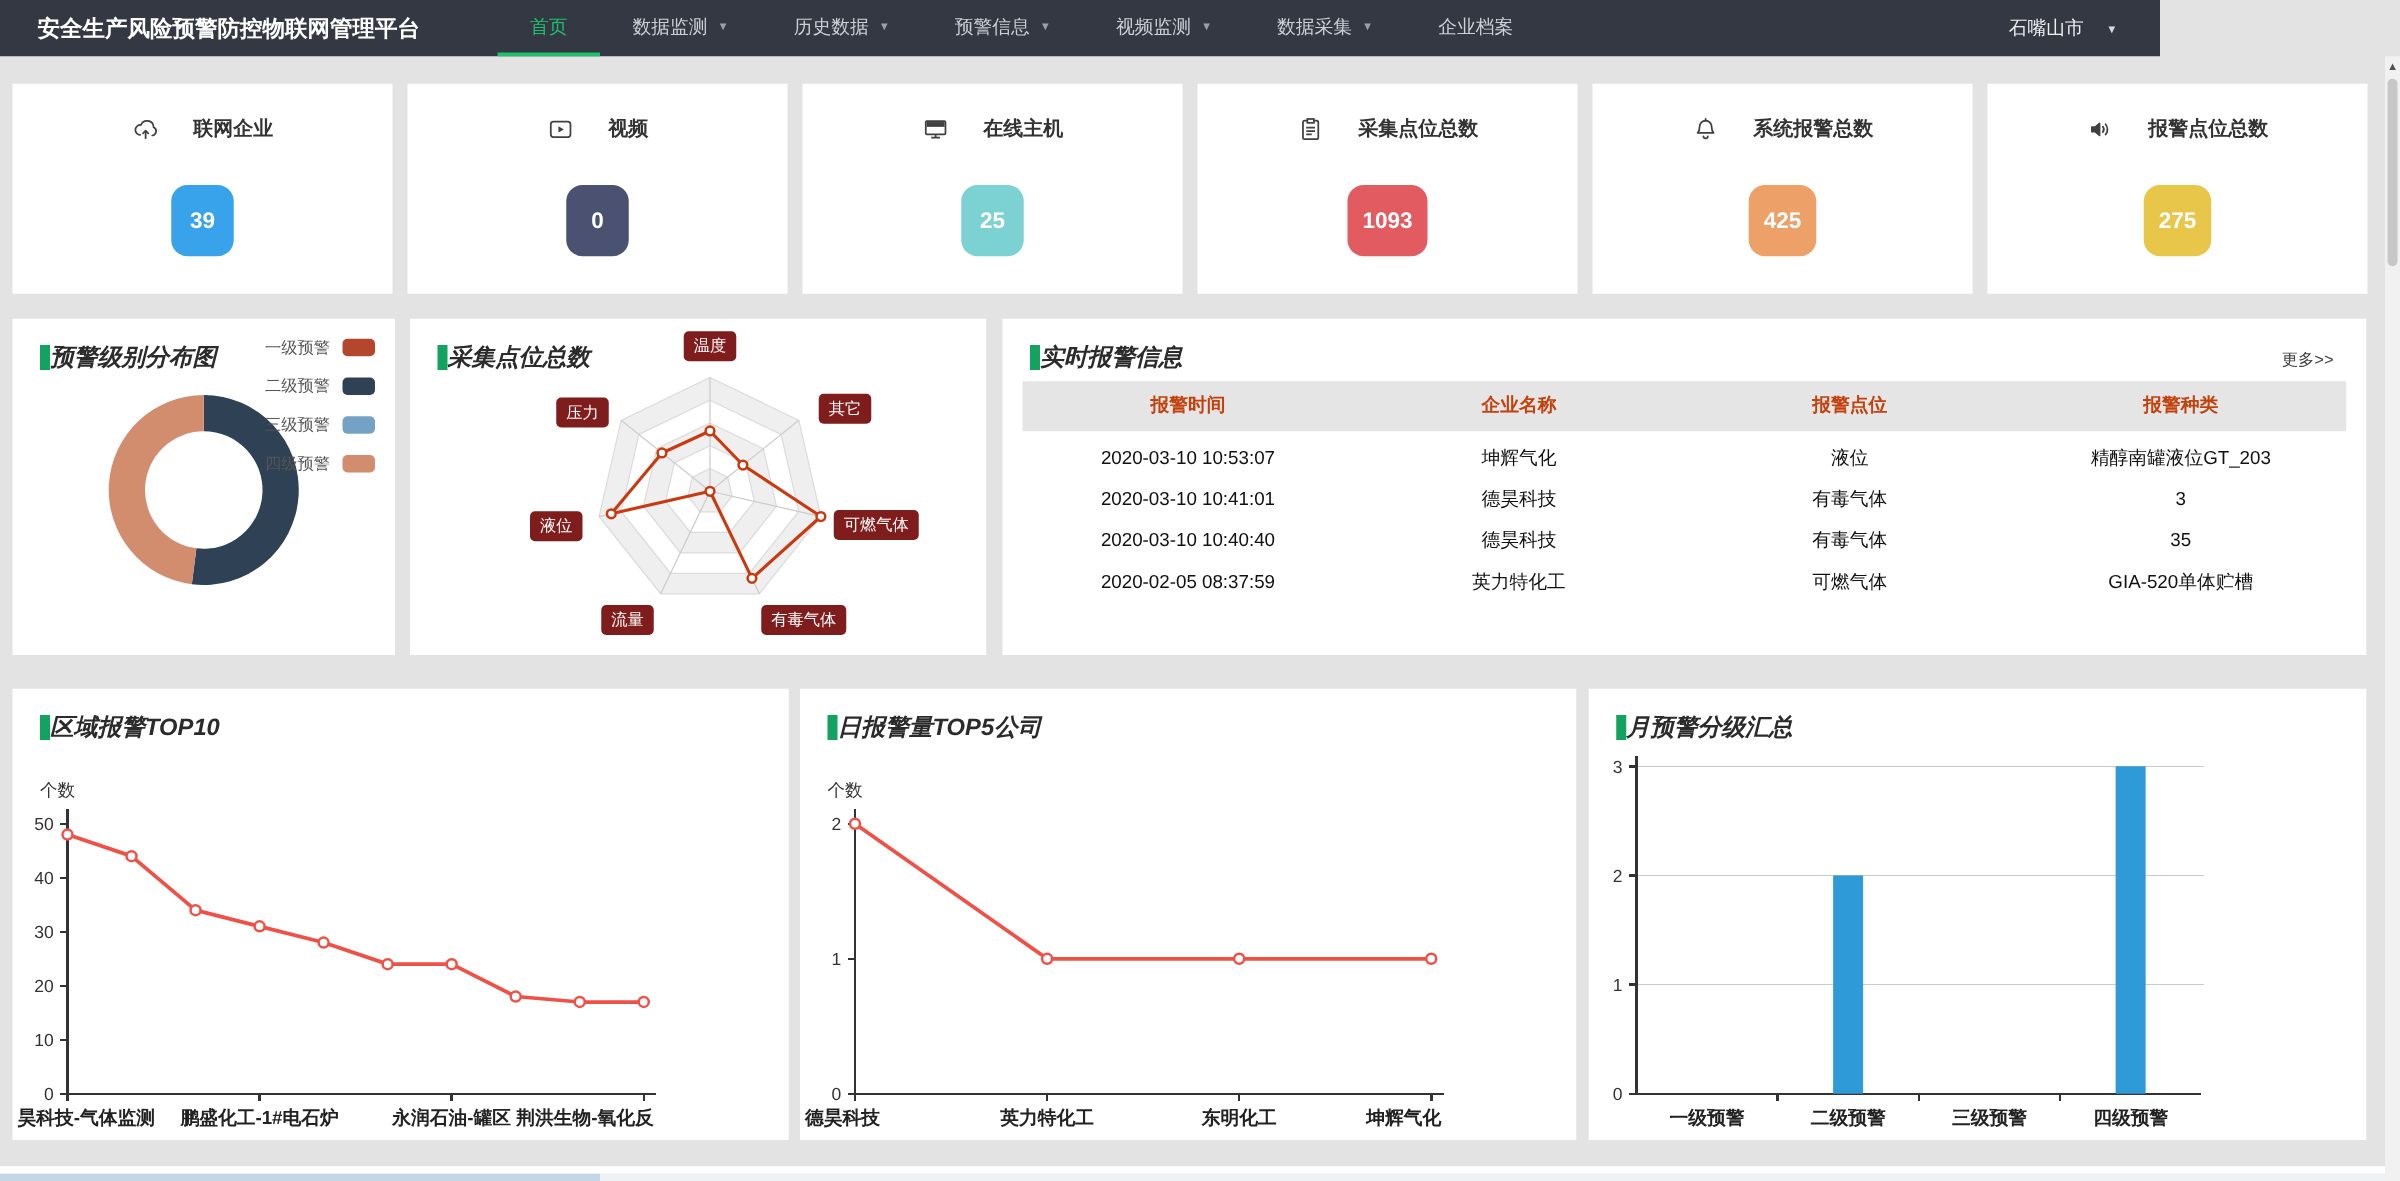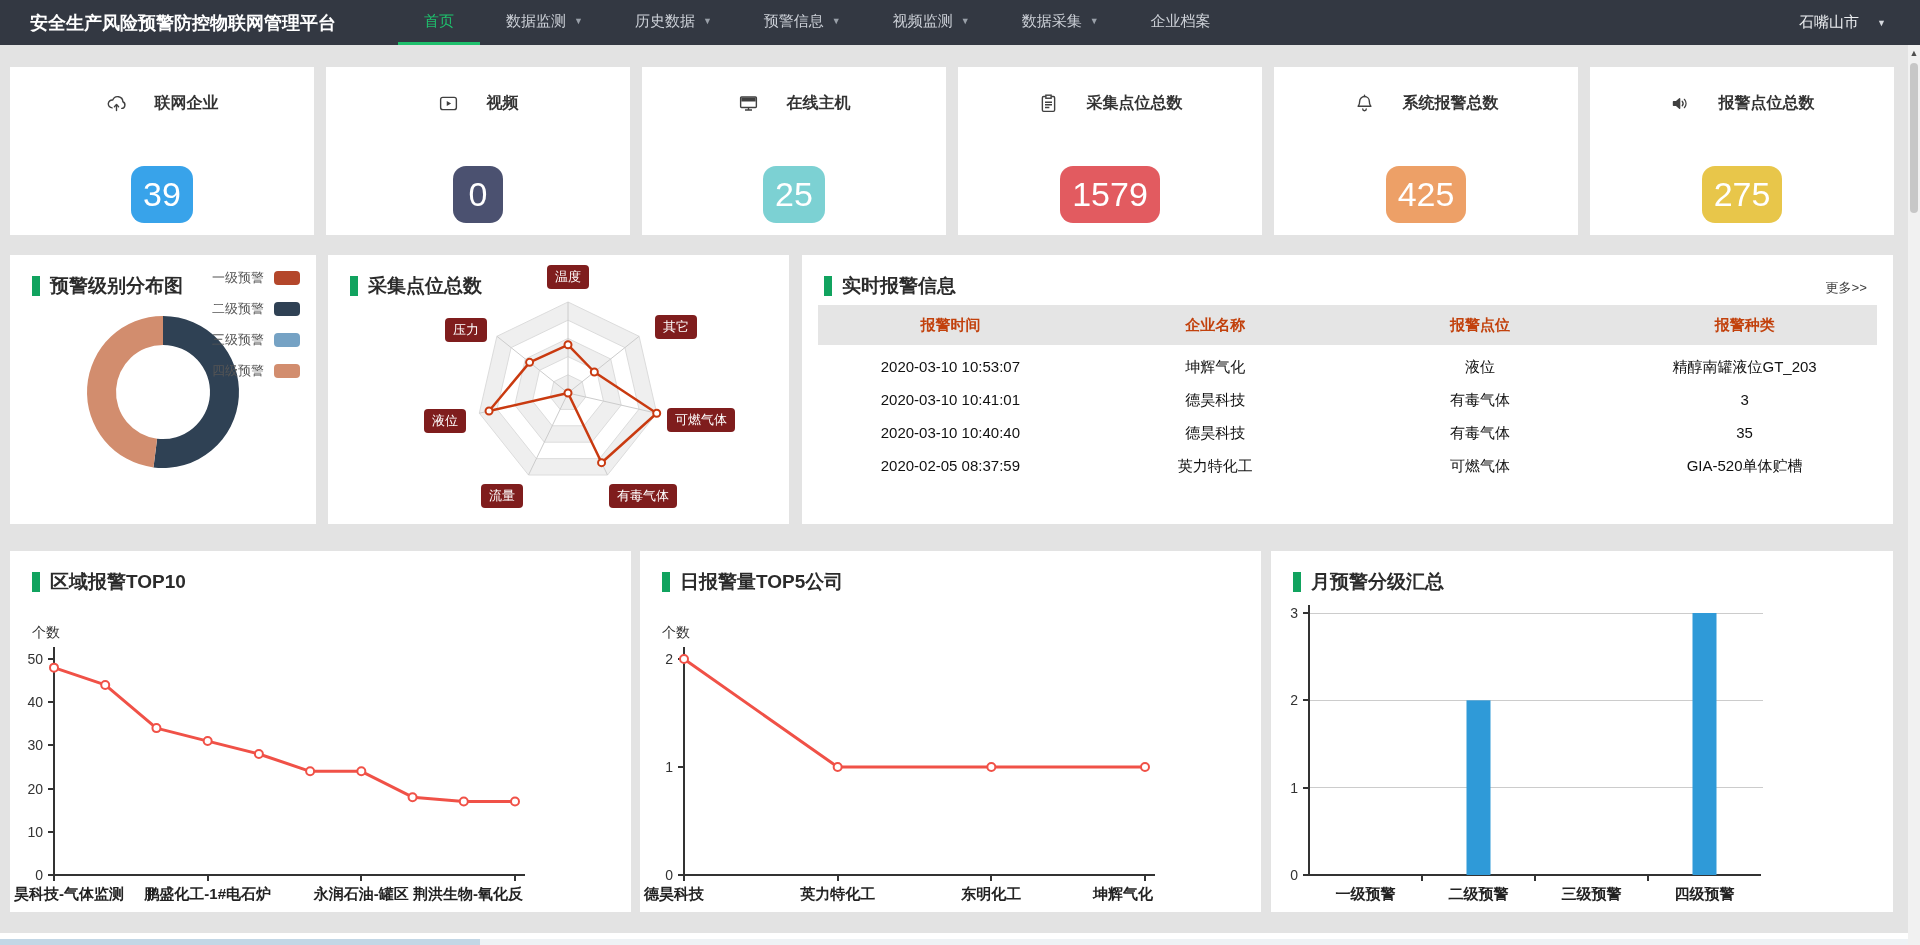--- a/index.html
+++ b/index.html
@@ -1,38 +1,38 @@
 <!DOCTYPE html>
 <html><head>
 <meta charset="utf-8">
 <style>
   * { box-sizing: border-box; margin: 0; padding: 0; }
   html,body { width:1920px; height:945px; overflow:hidden; }
   body { background:#e3e3e3; font-family:"Liberation Sans","DejaVu Sans",sans-serif; position:relative; }
 
   
-  .navbar { position:absolute; top:0; left:0; width:1920px; height:45px; background:#333842; display:flex; align-items:stretch; z-index:5; }
+  .navbar { position:absolute; top:0; left:0; width:1728px; height:45px; background:#333842; display:flex; align-items:stretch; z-index:5; }
   .nav-title { margin-left:30px; font-size:18px; font-weight:bold; color:#fff; display:flex; align-items:center; white-space:nowrap; }
   .nav-menu { display:flex; margin-left:62px; }
   .nav-item { padding:0 26px; display:flex; align-items:center; gap:8px; font-size:15px; color:#ccd0d7; cursor:pointer; border-bottom:3px solid transparent; white-space:nowrap; }
   .nav-item.active { color:#1fc06d; border-bottom-color:#1fc06d; }
   .caret { font-size:9px; color:#9aa0a9; }
   .nav-region { margin-left:auto; margin-right:34px; display:flex; align-items:center; gap:18px; font-size:15px; color:#eceef1; cursor:pointer; }
   .nav-region .caret { color:#d6d9de; }
 
   
   .card { position:absolute; background:#fff; }
-  .card-title { position:absolute; top:18px; left:22px; display:flex; align-items:center; gap:10px; font-size:19px; font-weight:bold; color:#2b2b2b; z-index:2; }
+  .card-title { position:absolute; top:18px; left:22px; display:flex; align-items:center; font-size:19px; font-weight:bold; color:#2b2b2b; z-index:2;font-style:italic; }
   .green-bar { width:8px; height:20px; background:#11a35f; flex:none; }
   .more-link { position:absolute; top:24px; right:26px; font-size:13px; color:#404040; cursor:pointer; z-index:2;font-family:Liberation Mono, monospace; }
 
   
   .stat-head { display:flex; justify-content:center; align-items:center; gap:28px; margin-top:26px; font-size:16px; font-weight:bold; color:#333; }
   .stat-head svg { display:block; }
-  .stat-badge { margin:52px auto 0; width:fit-content; min-width:50px; padding:0 12px; height:57px; line-height:57px; border-radius:13px; color:#fff; font-size:34px; font-weight:normal; text-align:center; }
+  .stat-badge { margin:34px auto 0; width:fit-content; min-width:50px; padding:0 12px; height:57px; line-height:57px; border-radius:13px; color:#fff; font-size:18px; font-weight:bold; text-align:center; }
 
   
   .legend { position:absolute; top:14px; right:16px; display:flex; flex-direction:column; gap:13px; z-index:2; }
   .legend-item { display:flex; align-items:center; justify-content:flex-end; gap:10px; cursor:pointer; }
   .legend-label { font-size:13px; color:#555; }
   .legend-swatch { width:26px; height:14px; border-radius:4px; flex:none; }
 
   
   .radar-badge { position:absolute; transform:translate(-50%,-50%); background:#7f1d1d; color:#fff; font-size:13px; padding:3px 8px; border-radius:4px; white-space:nowrap; z-index:2; }
 
@@ -133,21 +133,21 @@
       <div class="stat-head">
         <span>
           <svg width="21" height="21" viewBox="0 0 24 24" fill="none" stroke="#404040" stroke-width="1.6">
             <rect x="5" y="4" width="14" height="17" rx="1.5"></rect>
             <rect x="9" y="2.5" width="6" height="3.5" fill="#fff"></rect>
             <path d="M8 10.5h8M8 13.5h8M8 16.5h5"></path>
           </svg>
         </span>
         <span>采集点位总数</span>
       </div>
-      <div class="stat-badge" style="background: rgb(226, 91, 96);">1579</div>
+      <div class="stat-badge" style="background: rgb(226, 91, 96);">1093</div>
     </div>
     <div class="card" style="left: 1274px; top: 67px; width: 304px; height: 168px;">
       <div class="stat-head">
         <span>
           <svg width="21" height="21" viewBox="0 0 24 24" fill="none" stroke="#404040" stroke-width="1.6" stroke-linecap="round" stroke-linejoin="round">
             <path d="M12 4a5.5 5.5 0 0 1 5.5 5.5c0 3 .8 4.7 1.8 5.7H4.7c1-1 1.8-2.7 1.8-5.7A5.5 5.5 0 0 1 12 4z"></path>
             <path d="M10 18.3a2 2 0 0 0 4 0"></path>
             <path d="M12 2.4v1.6"></path>
           </svg>
         </span>

